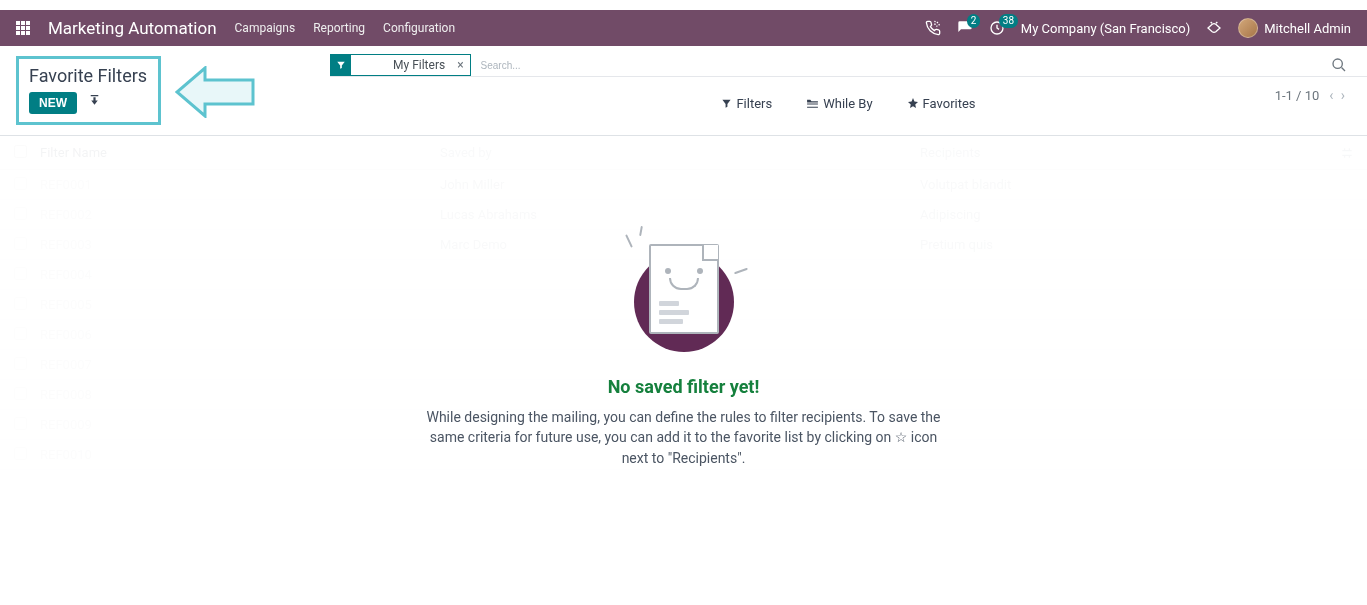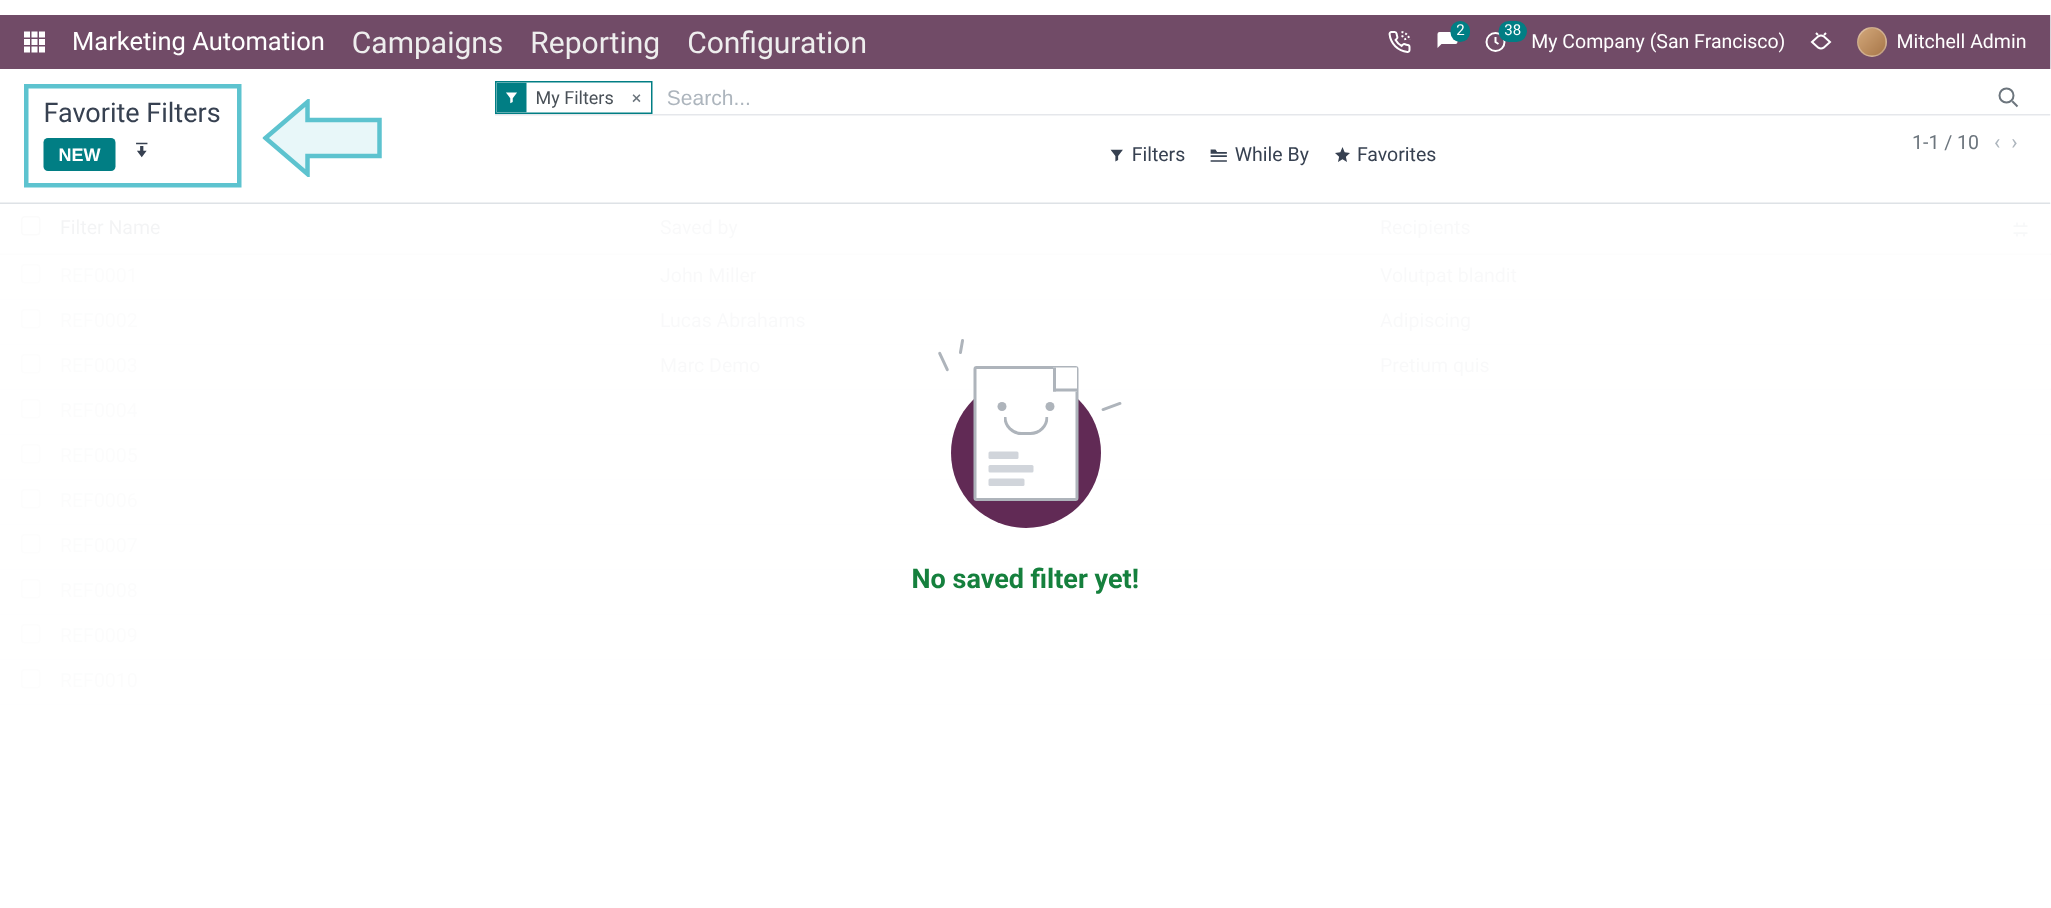--- a/index.html
+++ b/index.html
@@ -7,21 +7,21 @@
   
   
   .chrome { height: 10px; background: #fff; }
   
   
   .navbar { height: 36px; background: #714B67; color: #fff; display: flex; align-items: center; padding: 0 16px; }
   .nav-left { display: flex; align-items: center; gap: 18px; }
   .nav-apps-icon { width: 14px; height: 14px; display: grid; grid-template-columns: repeat(3,1fr); grid-template-rows: repeat(3,1fr); gap: 1px; }
   .nav-apps-icon span { background:#fff; }
   .brand { font-size: 17px; font-weight: 400; color: #fff; }
-  .nav-link { color: #eee; font-size: 20px; cursor: pointer; }
+  .nav-link { color: #eee; font-size: 12px; cursor: pointer; }
   .nav-right { margin-left: auto; display: flex; align-items: center; gap: 16px; }
   .nav-right .ico { position: relative; display: inline-flex; align-items: center; cursor: pointer; }
   .badge { position: absolute; top: -6px; left: 10px; background: #017e84; color:#fff; font-size: 10px; line-height: 14px; padding: 0 4px; border-radius: 8px; }
   .company { font-size: 13px; color:#fff; }
   .user { display: flex; align-items: center; gap: 6px; font-size: 13px; }
   .avatar { width: 20px; height: 20px; border-radius: 50%; background: linear-gradient(135deg,#d2a77a,#a77648); border:1px solid rgba(255,255,255,.3); }
 
   
   .control-panel { display:flex; padding: 0; border-bottom: 1px solid #dee2e6; position: relative;}
   .cp-left { width: 330px; padding: 10px 0 10px 16px; position: relative;}
@@ -29,27 +29,27 @@
   .breadcrumb-title { font-size: 18px; color: #374151; margin-bottom: 6px; }
   .btn-new { background: #017e84; color: #fff; border: none; padding: 4px 10px; font-size: 12px; font-weight: 600; border-radius: 3px; cursor: pointer; }
   .small-ico { color:#374151; margin-left:8px; cursor:pointer; font-size:14px;}
   .arrow-annot { position:absolute; left:175px; top:20px; }
   .arrow-annot svg { width:80px; height:52px; }
 
   .cp-right { flex:1; display:flex; flex-direction:column; padding-top: 8px; }
   .search-row { display:flex; align-items:center; gap:6px; padding-right:20px;}
   .facet { display:inline-flex; align-items:center; border:1px solid #017e84; height:22px; overflow:hidden; font-size:12px;}
   .facet .f-ico { background:#017e84; color:#fff; width:20px; display:flex; align-items:center; justify-content:center; height:100%;}
-  .facet .f-label { padding:0 6px; color:#495057;}
+  .facet .f-label { padding:0 6px; color:#495057;margin-left:36px;}
   .facet .f-x { padding:0 6px; color:#6c757d; cursor:pointer;}
-  .search-input { flex:1; border:none; outline:none; font-size:14px; padding:2px 4px; color:#374151;}
+  .search-input { flex:1; border:none; outline:none; font-size:10px; padding:2px 4px; color:#374151;}
   .search-input::placeholder{color:#adb5bd;}
   .mag { color:#6c757d; font-size:16px; cursor:pointer; margin-left:auto;}
   .toolbar-row { display:flex; align-items:center; padding:6px 20px 6px 0; margin-top:4px; position:relative;}
-  .tb-center { position:absolute; left:0; right:0; display:flex; justify-content:center; gap:16px; pointer-events:none;margin-top:16px;}
+  .tb-center { position:absolute; left:0; right:0; display:flex; justify-content:center; gap:34px; pointer-events:none;margin-top:16px;}
   .tb-item { display:inline-flex; align-items:center; gap:4px; color:#374151; font-size:13px; cursor:pointer; pointer-events:auto;}
   .pager-wrap { margin-left:auto; display:flex; align-items:center; gap:8px; font-size:13px; color:#6c757d;}
   .pager-arrows span{ cursor:pointer; color:#adb5bd; padding:0 2px; font-size:14px;}
   hr.sep{border:none; border-top:1px solid #e5e7eb; margin:0;}
 
   
   .list-area { position:relative; min-height: 459px; }
   .thead { display:flex; align-items:center; height:34px; border-bottom:1px solid #dee2e6; color:#6b7280; font-size:13px;}
   .th-check{ width:40px; text-align:center;}
   .th-name{ flex: 0 0 400px;}
@@ -308,14 +308,17 @@
           <div class="eye r"></div>
         <div class="smile"></div>
         <div class="lines">
             <div></div>
             <div></div>
             <div></div>
           </div>
       </div>
     </div>
     <div class="empty-title">No saved filter yet!</div>
+    <div class="empty-text">
+      <span>While designing the mailing, you can define the rules to filter recipients. To save the same criteria for future use, you can add it to the favorite list by clicking on </span><span class="star-outline">☆</span><span> icon next to "Recipients".</span>
+    </div>
   </div>
 </div>
 
 </body></html>

